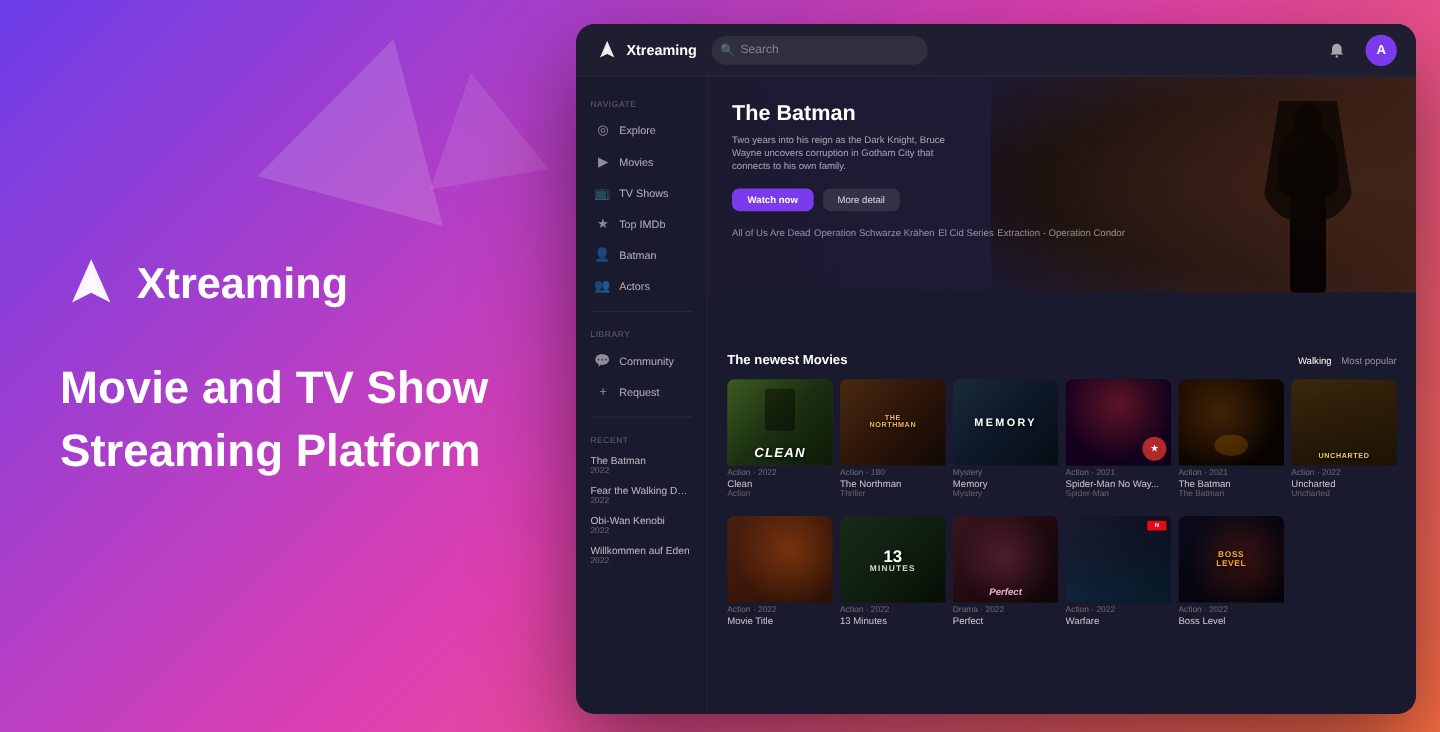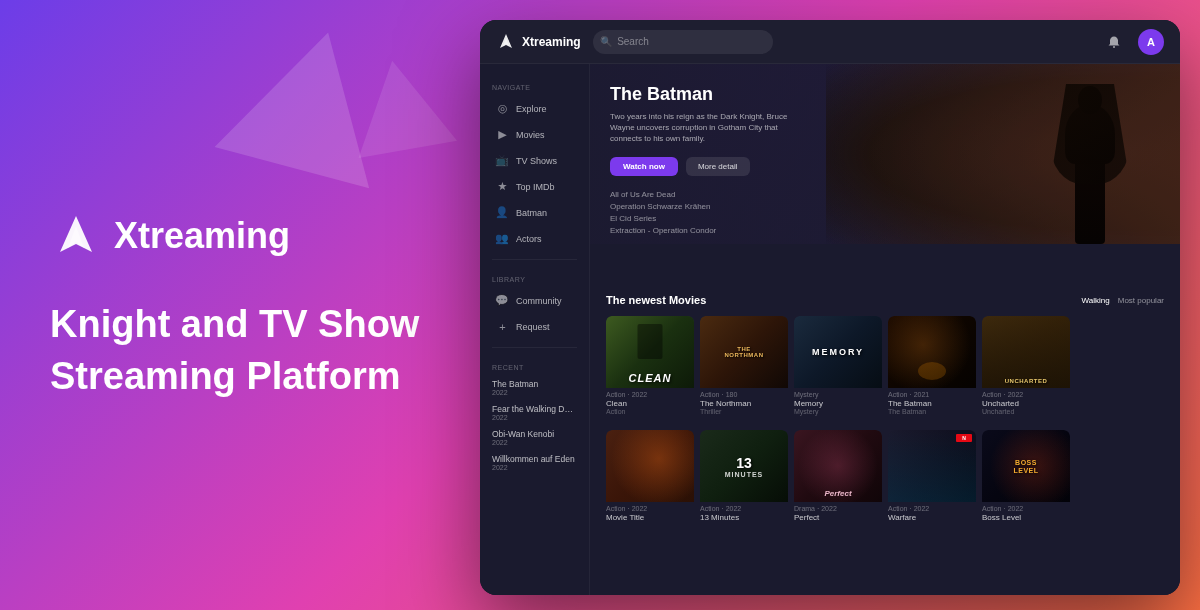--- a/index.html
+++ b/index.html
@@ -327,21 +327,20 @@
       color: rgba(255,255,255,0.8);
       border: none;
       border-radius: 6px;
       padding: 5px 12px;
       font-size: 8px;
       cursor: pointer;
     }
 
     .hero-related {
       display: flex;
-      flex-direction: column;
       gap: 3px;
     }
 
     .hero-related-item {
       font-size: 8px;
       color: rgba(255,255,255,0.5);
       cursor: pointer;
     }
 
     
@@ -449,21 +448,21 @@
 
   <div class="brand-logo">
     <svg class="logo-icon" viewBox="0 0 52 52" fill="none">
       <path d="M26 6 L10 42 L26 34 L42 42 Z" fill="white" opacity="0.95"></path>
       <path d="M26 16 L18 38 L26 32 L34 38 Z" fill="white" opacity="0.5"></path>
     </svg>
     <span class="brand-name">Xtreaming</span>
   </div>
 
   <div>
-    <div class="tagline-main">Knight and TV Show</div>
+    <div class="tagline-main">Movie and TV Show</div>
     <div class="tagline-sub">Streaming Platform</div>
   </div>
 </div>
 
 <div class="app-window">
 
   <div class="top-bar">
     <div class="app-logo">
       <svg class="app-logo-icon" viewBox="0 0 20 20" fill="none">
         <path d="M10 2 L4 16 L10 13 L16 16 Z" fill="white" opacity="0.9"></path>
@@ -632,20 +631,31 @@
                 <div style="font-size:9px;font-weight:900;color:white;letter-spacing:2px;text-shadow:1px 1px 3px rgba(0,0,0,0.9);">MEMORY</div>
               </div>
             </div>
             <div class="movie-info">
               <div class="movie-meta">Mystery</div>
               <div class="movie-name">Memory</div>
               <div class="movie-genre">Mystery</div>
             </div>
           </div>
 
+          <div class="movie-card">
+            <div class="movie-poster" style="background:linear-gradient(135deg,#1a0020,#0d001a,#060010);">
+              <div style="position:absolute;inset:0;background:radial-gradient(circle at 50% 30%, rgba(200,50,50,0.4), transparent 70%), linear-gradient(135deg,#1a0020,#0d001a);"></div>
+              <div style="position:absolute;bottom:4px;right:4px;width:20px;height:20px;background:rgba(220,50,50,0.8);border-radius:50%;font-size:7px;display:flex;align-items:center;justify-content:center;color:white;font-weight:bold;">★</div>
+            </div>
+            <div class="movie-info">
+              <div class="movie-meta">Action · 2021</div>
+              <div class="movie-name">Spider-Man No Way...</div>
+              <div class="movie-genre">Spider-Man</div>
+            </div>
+          </div>
 
           <div class="movie-card">
             <div class="movie-poster" style="background:linear-gradient(135deg,#1a0a00,#0d0500,#050200);">
               <div style="position:absolute;inset:0;background:radial-gradient(circle at 40% 40%, rgba(180,100,20,0.3), transparent 70%);"></div>
               <div style="position:absolute;bottom:8px;left:50%;transform:translateX(-50%);width:28px;height:18px;background:rgba(255,150,0,0.2);border-radius:50%;"></div>
             </div>
             <div class="movie-info">
               <div class="movie-meta">Action · 2021</div>
               <div class="movie-name">The Batman</div>
               <div class="movie-genre">The Batman</div>

